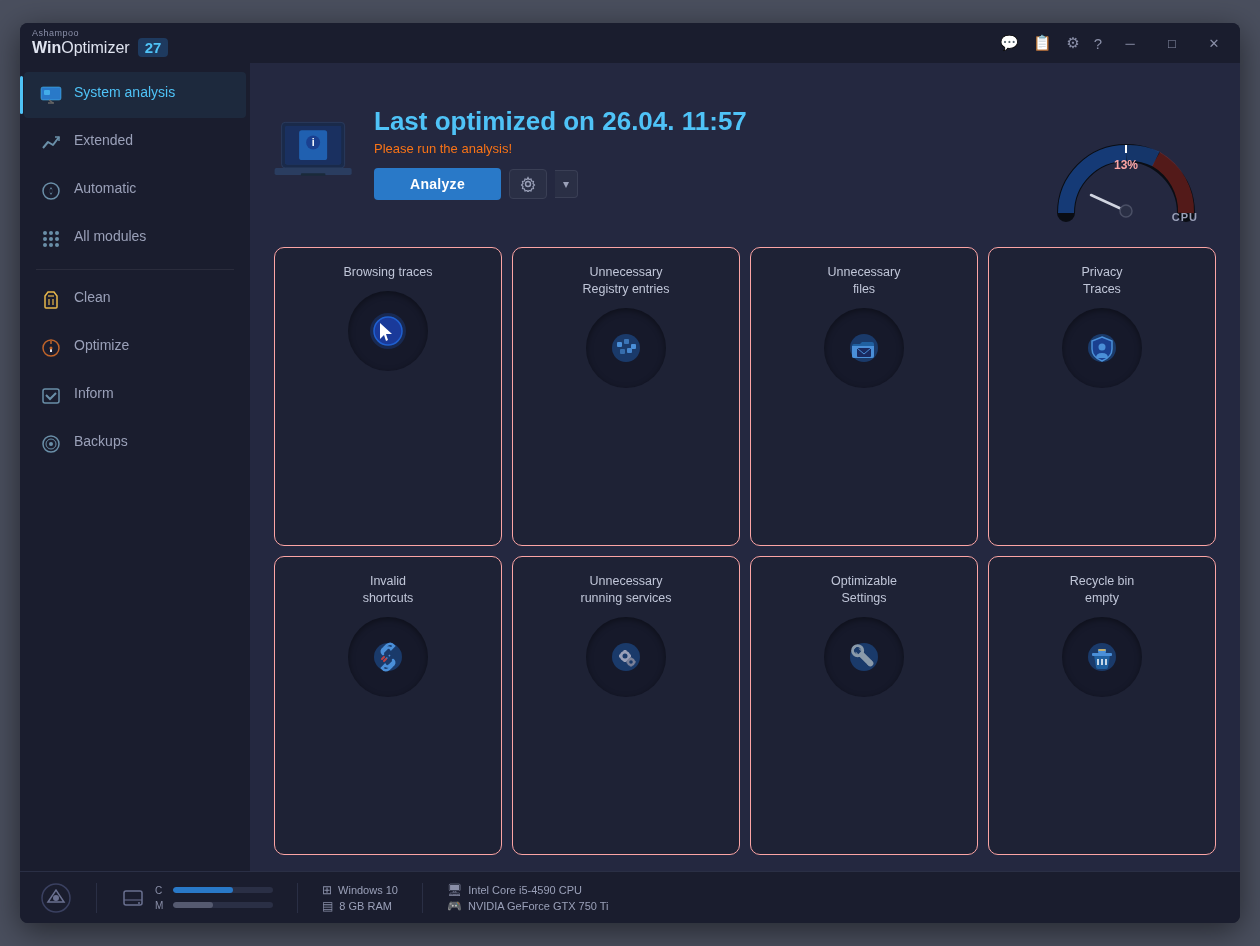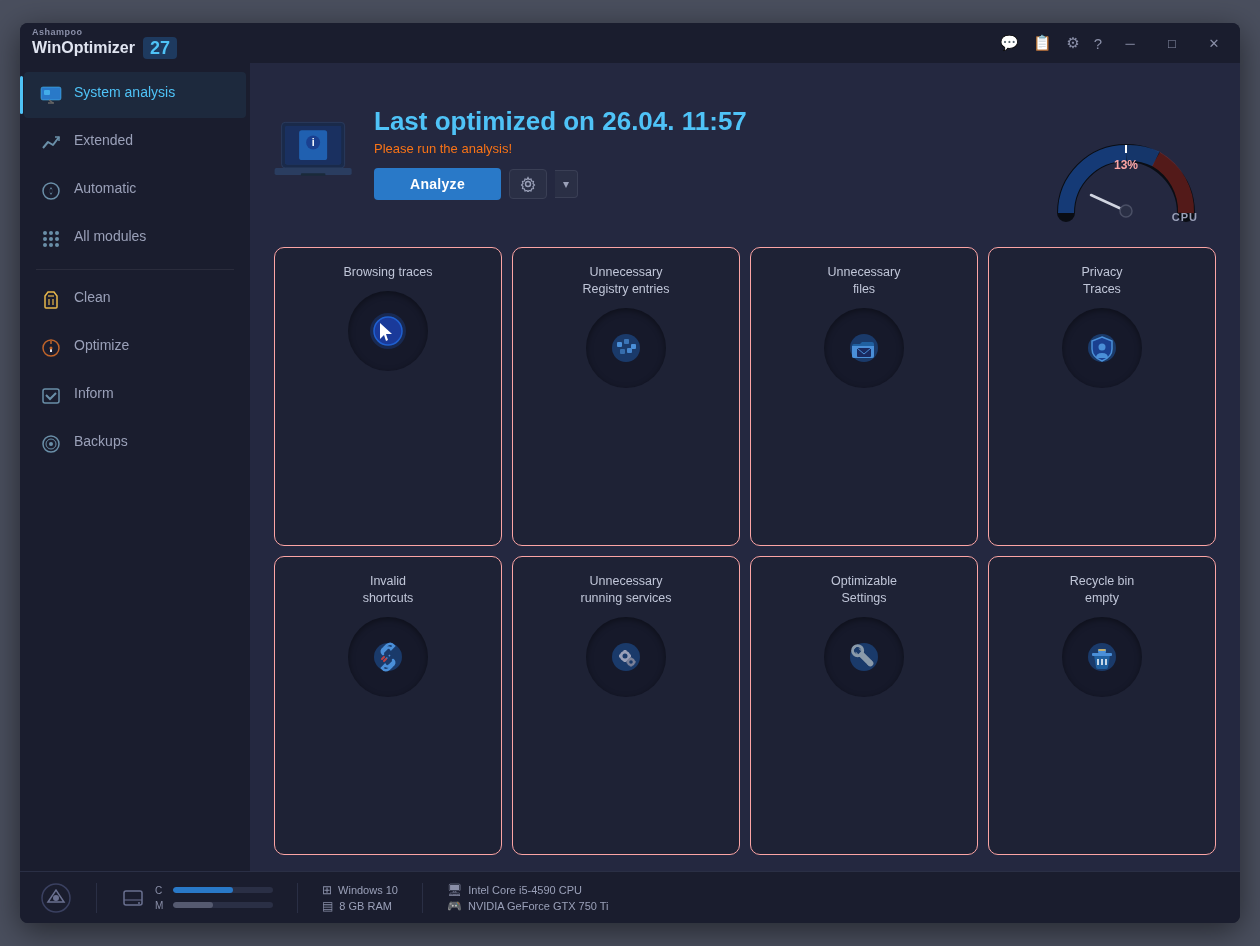--- a/index.html
+++ b/index.html
@@ -40,39 +40,38 @@
     }
     .app-logo {
       display: flex;
       flex-direction: column;
       line-height: 1;
     }
     .app-logo-top {
       font-size: 9px;
       color: #8a8fa8;
       letter-spacing: 0.5px;
-      font-weight: bold;
     }
     .app-logo-bottom {
       display: flex;
       align-items: center;
       gap: 4px;
     }
     .app-logo-win {
       font-size: 16px;
       color: #e0e4f0;
       font-weight: 300;
     }
     .app-logo-win span {
       font-weight: 700;
     }
     .version-badge {
       background: #1e3a5f;
       color: #4fc3f7;
-      font-size: 18px;
+      font-size: 15px;
       font-weight: 700;
       padding: 2px 7px;
       border-radius: 4px;
       margin-left: 4px;
     }
     .titlebar-controls {
       display: flex;
       align-items: center;
       gap: 14px;
     }
@@ -373,21 +372,21 @@
 <body>
 
 <div class="window">
 
   <div class="titlebar">
     <div class="titlebar-left">
       <div class="app-logo">
         <span class="app-logo-top">Ashampoo</span>
         <div class="app-logo-bottom">
           <span class="app-logo-win">
-            <span>Win</span><span style="font-weight:700">Optimizer</span>
+            <span>Win</span><span style="font-weight:400">Optimizer</span>
           </span>
           <span class="version-badge">27</span>
         </div>
       </div>
     </div>
     <div class="titlebar-controls">
       <span class="titlebar-icon" title="Feedback">💬</span>
       <span class="titlebar-icon" title="License">📋</span>
       <span class="titlebar-icon" title="Settings">⚙</span>
       <span class="titlebar-icon" title="Help">?</span>

